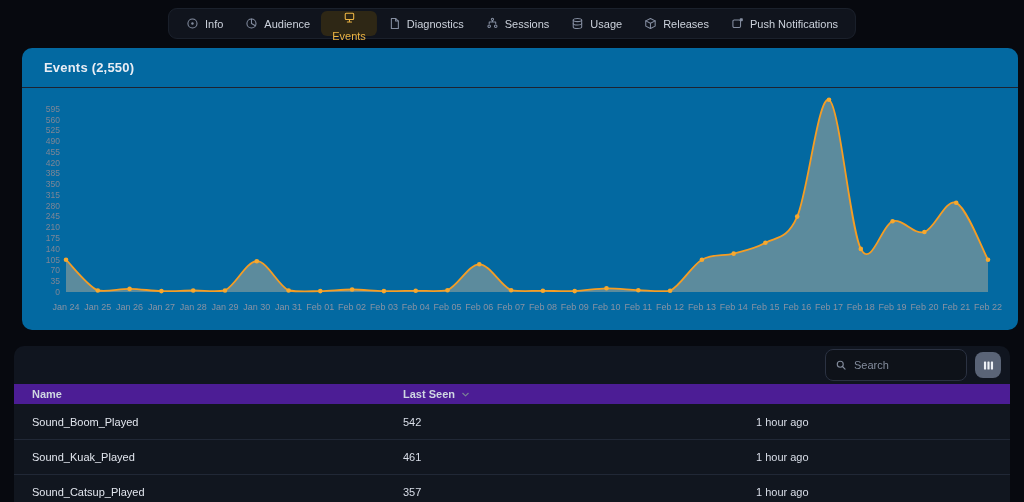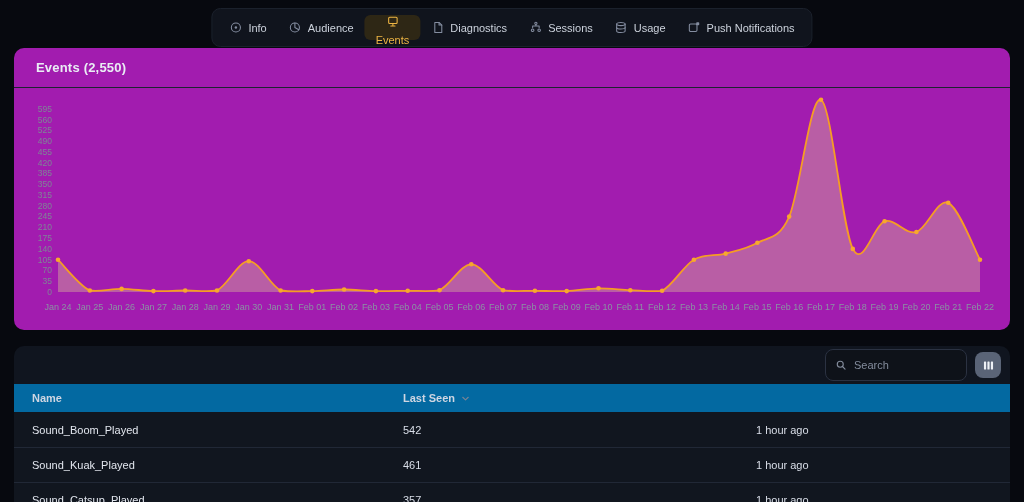--- a/index.html
+++ b/index.html
@@ -6,38 +6,38 @@
   html,body { width:1024px; height:502px; overflow:hidden; }
   body {
     background:#07090f;
     font-family:"Liberation Sans", sans-serif;
     color:#dde2ea;
     position:relative;
   }
   
   .nav-pill {
     position:absolute; top:8px; left:50%; transform:translateX(-50%);
-    height:39px; display:flex; align-items:center;
+    height:31px; display:flex; align-items:center;
     background:#10141d; border:1px solid #1b212c; border-radius:9px;
     padding:12px 6px;
   }
   .tab {
     display:flex; align-items:center; gap:6px;
     padding:0 11px; height:25px; border-radius:6px;
     font-size:11px; color:#ccd2dc; cursor:pointer; white-space:nowrap;
   }
   .tab .tab-icon { display:flex; align-items:center; color:#848da0; }
   .tab.active { background:#2e2715; color:#eeb644;flex-direction:column; }
   .tab.active .tab-icon { color:#eeb644; }
   .tab-icon svg { width:13px; height:13px; }
 
   
   .chart-panel {
-    position:absolute; left:14px; top:48px; width:996px; height:282px;
-    background:#a21caf; border-radius:10px;
+    position:absolute; left:22px; top:48px; width:996px; height:282px;
+    background:#0369a1; border-radius:10px;
   }
   .chart-header {
     height:40px; display:flex; align-items:center; padding:0 22px;
     border-bottom:1px solid #1d2330;
   }
   .chart-title { font-size:13px; font-weight:bold; color:#e9edf4; letter-spacing:.2px; }
   .chart-body { padding:8px 14px 0 14px; }
   .chart-body svg { display:block; }
 
   
@@ -61,21 +61,21 @@
   }
   .search-box input::placeholder { color:#838c9c; }
   .columns-btn {
     width:26px; height:26px; border:none; border-radius:8px; background:#5a6477;
     display:flex; align-items:center; justify-content:center; cursor:pointer;
   }
   .columns-btn svg { width:13px; height:13px; color:#eef1f6; }
 
   .tbl-grid { display:grid; grid-template-columns:371px 353px 1fr; padding-left:18px; align-items:center; }
   .tbl-header {
-    height:28px; background:#0369a1; font-size:11px; font-weight:bold; color:#cfd6e2;
+    height:20px; background:#4c1d95; font-size:11px; font-weight:bold; color:#cfd6e2;
   }
   .th-cell { display:flex; align-items:center; gap:5px; }
   .th-cell svg { width:11px; height:11px; color:#7b8495; }
   .tbl-row {
     height:35px; font-size:11px; color:#dde2ea; border-top:1px solid #212836;
     background:#11161f; cursor:pointer;
   }
   .tbl-row:first-of-type { border-top:none; }
   .cell-name { color:#e2e6ee; }
   .cell-num, .cell-seen { color:#d9dee8; }
@@ -133,20 +133,29 @@
     </div>
     <div class="tab">
       <span class="tab-icon">
         <svg viewBox="0 0 16 16" fill="none" stroke="currentColor" stroke-width="1.3" stroke-linecap="round" stroke-linejoin="round">
           <ellipse cx="8" cy="3.8" rx="5.2" ry="1.9"></ellipse>
           <path d="M2.8 3.8 v8.4 c0 1.05 2.33 1.9 5.2 1.9 s5.2-.85 5.2-1.9 V3.8"></path>
           <path d="M2.8 8 c0 1.05 2.33 1.9 5.2 1.9 s5.2-.85 5.2-1.9"></path>
         </svg>
       </span>
       <span class="tab-label">Usage</span>
+    </div>
+    <div class="tab">
+      <span class="tab-icon">
+        <svg viewBox="0 0 16 16" fill="none" stroke="currentColor" stroke-width="1.3" stroke-linecap="round" stroke-linejoin="round">
+          <path d="M8 1.8 L13.8 4.8 V11.2 L8 14.2 L2.2 11.2 V4.8 Z"></path>
+          <path d="M2.2 4.8 L8 7.8 L13.8 4.8 M8 7.8 V14.2"></path>
+        </svg>
+      </span>
+      <span class="tab-label">Releases</span>
     </div>
     <div class="tab">
       <span class="tab-icon">
         <svg viewBox="0 0 16 16" fill="none" stroke="currentColor" stroke-width="1.3" stroke-linecap="round" stroke-linejoin="round">
           <rect x="2.4" y="3.6" width="9.4" height="9.4" rx="1.6"></rect>
           <rect x="10.8" y="1.4" width="3.8" height="3.8" rx="1" fill="currentColor" stroke="none"></rect>
         </svg>
       </span>
       <span class="tab-label">Push Notifications</span>
     </div>

